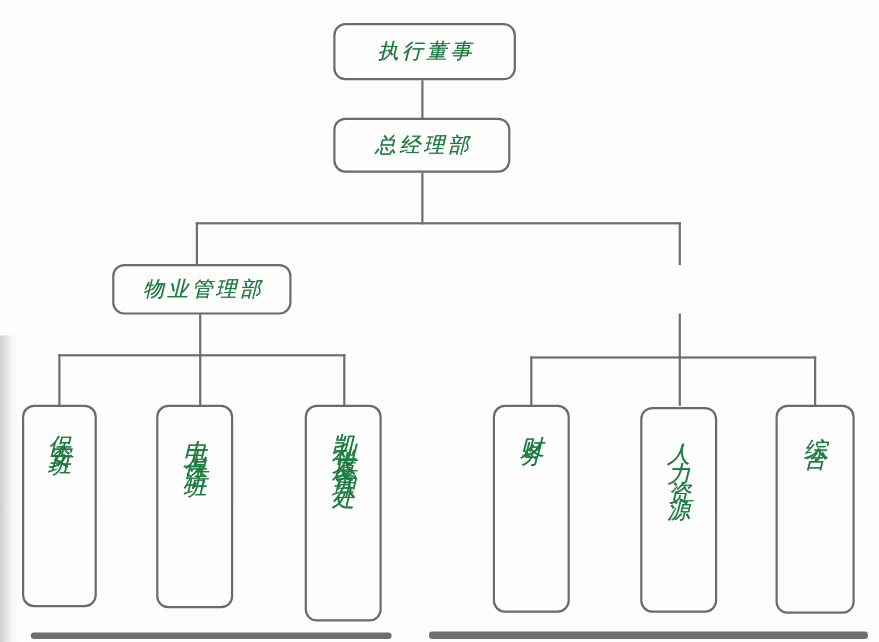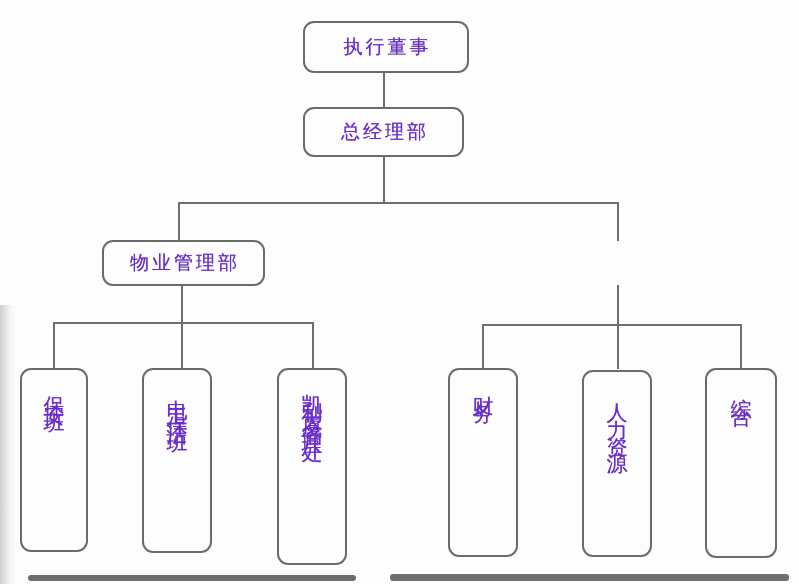--- a/index.html
+++ b/index.html
@@ -22,25 +22,26 @@
     width: 18px; height: 279px;
     background: linear-gradient(to right, rgba(150,150,150,0.45), rgba(200,200,200,0.12) 60%, transparent);
     pointer-events: none;
   }
   .node {
     position: absolute;
     box-sizing: border-box;
     border: 2px solid #6b6b6b;
     border-radius: 11px;
     background: #fdfdfd;
-    color: #6d28d9;
+    color: #15803d;
     display: flex;
     justify-content: center;
     text-shadow: 0 0 0.7px rgba(70,70,70,0.7);
     z-index: 2;
+    font-style: italic;
   }
   .hbox {
     align-items: center;
     font-size: 19px;
     letter-spacing: 3px;
     text-indent: 3px; 
   }
   .vbox {
     writing-mode: vertical-rl;
     text-orientation: upright;

